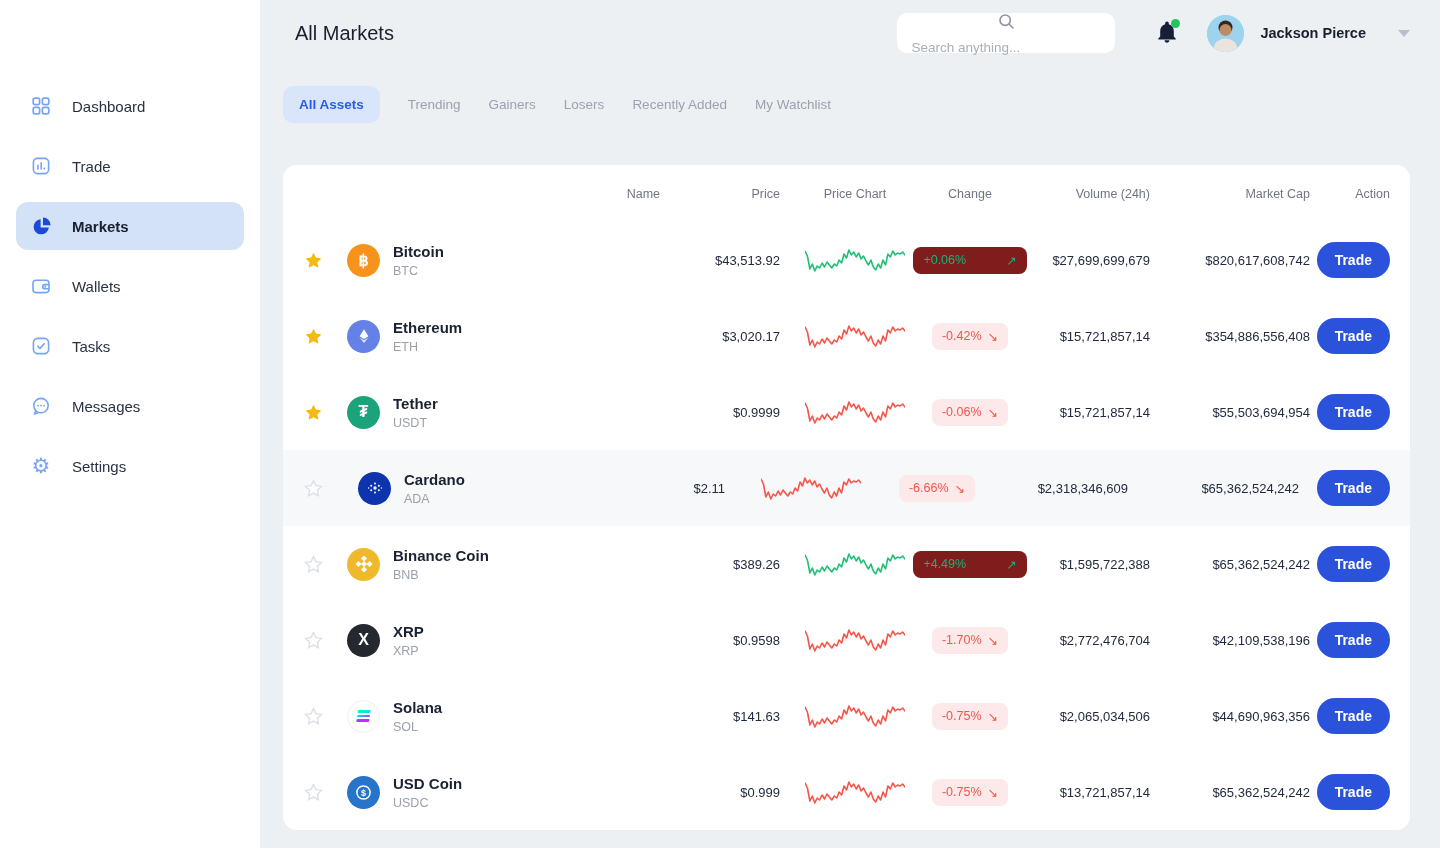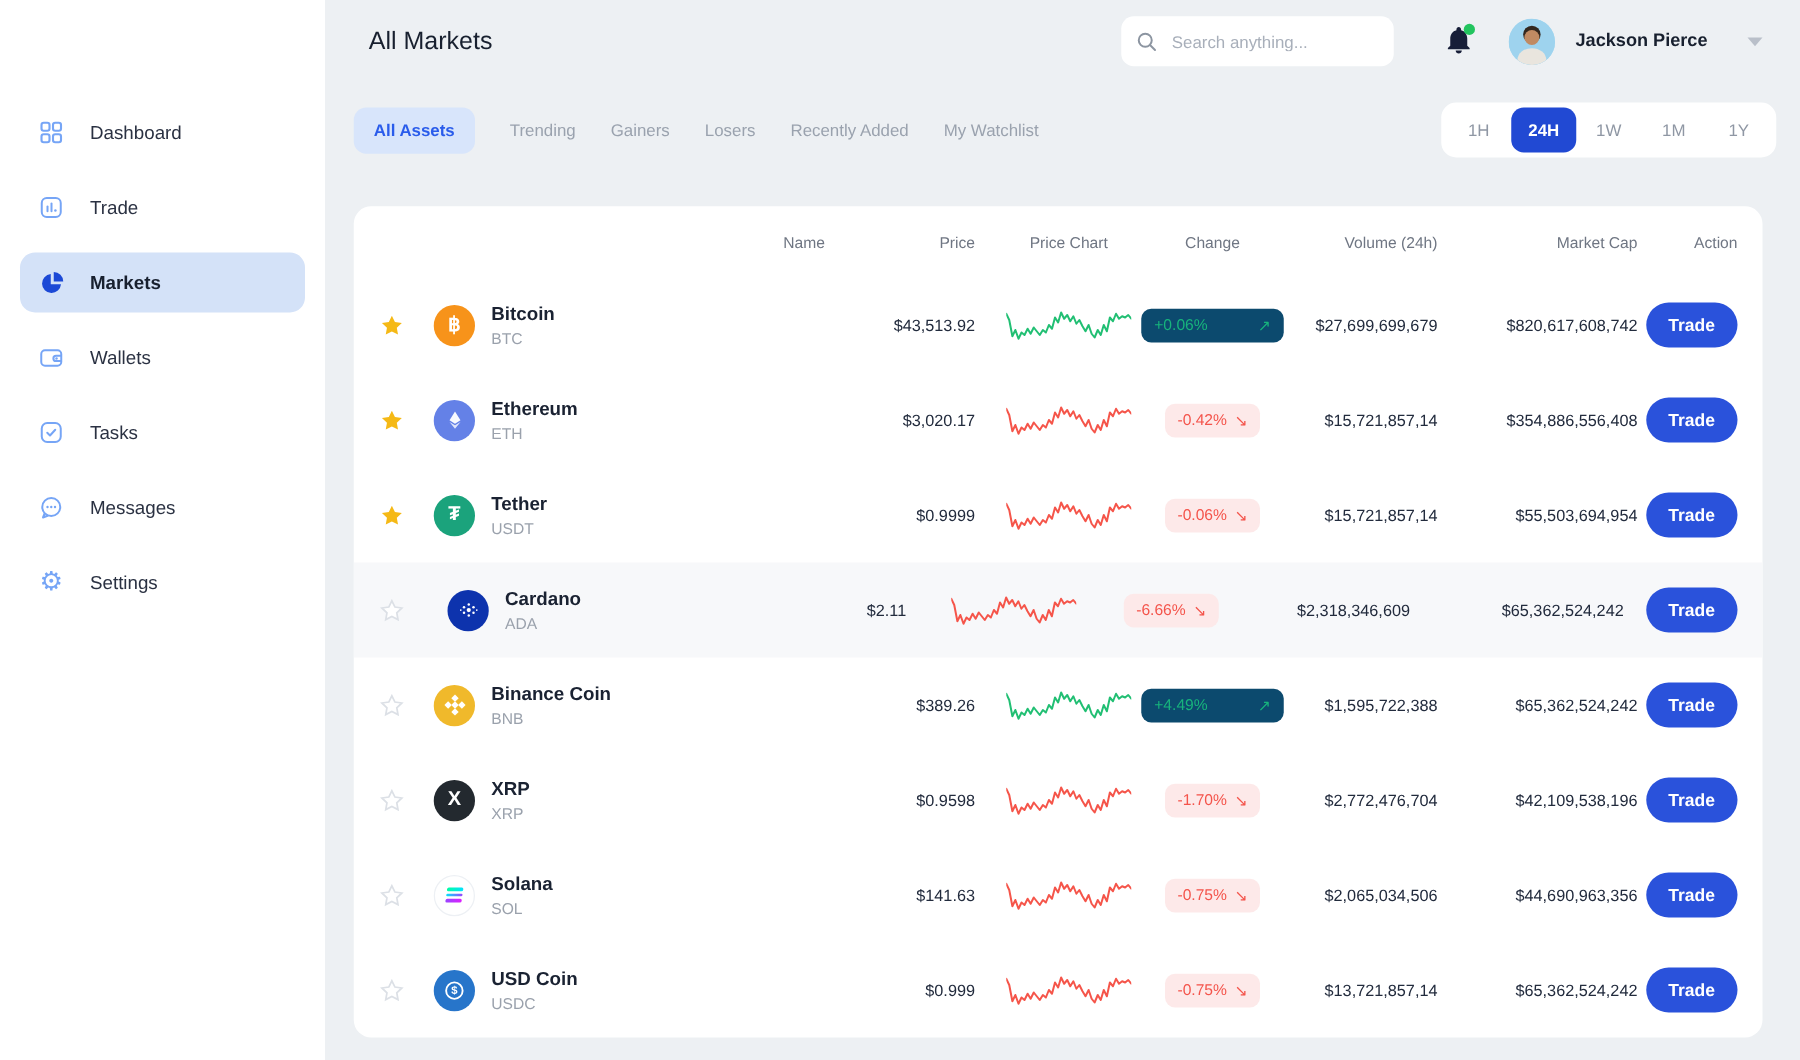--- a/index.html
+++ b/index.html
@@ -17,21 +17,21 @@
     font-size:15px; color:#2A3142; cursor:pointer; font-weight:500;
   }
   .side-item.active { background:#D4E2F8; color:#18202F; font-weight:600; }
   .side-icon { width:22px; height:22px; display:flex; align-items:center; justify-content:center; }
   
   .main { flex:1; display:flex; flex-direction:column; }
   .topbar { display:flex; align-items:center; height:66px; padding:0 30px 0 23px; }
   .page-title { font-size:20px; font-weight:400; color:#18202F;margin-left:12px; }
   .search-box {
     margin-left:auto; width:218px; height:40px; background:#fff; border-radius:10px;
-    display:flex; align-items:center; gap:9px; padding:0 12px;
+    display:flex; align-items:center; gap:9px; padding:0 12px;flex-direction:column;
   }
   .search-box input { border:none; outline:none; background:transparent; width:100%; font-size:13.5px; color:#333; font-family:inherit; }
   .search-box input::placeholder { color:#A8AFBA; }
   .bell-wrap { margin-left:40px; position:relative; width:26px; height:26px; cursor:pointer; }
   .bell-dot { position:absolute; top:-1px; right:1px; width:9px; height:9px; border-radius:50%; background:#22C45E; }
   .avatar { margin-left:26px; width:37px; height:37px; border-radius:50%; overflow:hidden; background:#A8DAF1; flex-shrink:0; cursor:pointer; }
   .user-name { margin-left:16px; font-size:14.5px; font-weight:700; color:#18202F; }
   .caret { margin-left:32px; width:0; height:0; border-left:6px solid transparent; border-right:6px solid transparent; border-top:7px solid #B9BFC9; cursor:pointer; }
   
   .filter-row { display:flex; align-items:center; margin-top:16px; padding:0 19px 0 23px; height:44px; }
@@ -53,21 +53,21 @@
   .cell-star { display:flex; }
   .cell-star svg { cursor:pointer; }
   .cell-coin { display:flex; align-items:center; gap:13px; }
   .coin-icon { width:33px; height:33px; border-radius:50%; display:flex; align-items:center; justify-content:center; flex-shrink:0; color:#fff; font-weight:700; }
   .coin-name { font-size:15px; font-weight:600; color:#1A2232; }
   .coin-sym { font-size:12.5px; color:#9AA1AC; margin-top:4px; }
   .cell-price, .cell-vol, .cell-cap { text-align:right; font-size:13px; color:#222B3D; }
   .cell-chart { display:flex; justify-content:center; }
   .cell-change { display:flex; justify-content:center; }
   .badge { display:inline-flex; align-items:center; gap:6px; padding:6px 10px; border-radius:8px; font-size:12.5px; font-weight:500; white-space:nowrap; }
-  .badge.up { color:#17B47C; background:#0c4a6e;gap:40px; }
+  .badge.up { color:#17B47C; background:#7f1d1d;gap:40px; }
   .badge.down { color:#F4544B; background:#FDE9E9; }
   .cell-action { display:flex; justify-content:flex-end; }
   .trade-btn { border:none; background:#2A52DB; color:#fff; font-size:14px; font-weight:600; padding:10px 18px; border-radius:20px; cursor:pointer; font-family:inherit; }
   .solana-bars { display:flex; flex-direction:column; gap:2px; transform:skewX(-8deg); }
   .solana-bars i { display:block; width:13px; height:2.6px; border-radius:1.3px; }
 </style>
 </head>
 <body>
 
 <aside class="sidebar">
@@ -190,27 +190,20 @@
   </div>
 
   <div class="filter-row">
     <div class="tabs" id="tabs">
   <span class="tab active">All Assets</span>
   <span class="tab">Trending</span>
   <span class="tab">Gainers</span>
   <span class="tab">Losers</span>
   <span class="tab">Recently Added</span>
   <span class="tab">My Watchlist</span>
-      </div>
-    <div class="timeframes" id="timeframes">
-  <span class="tf">1H</span>
-  <span class="tf active">24H</span>
-  <span class="tf">1W</span>
-  <span class="tf">1M</span>
-  <span class="tf">1Y</span>
       </div>
   </div>
 
   <div class="card">
     <div class="thead" id="thead">
   <div class="th-name">Name</div>
   <div class="th-right">Price</div>
   <div class="th-center">Price Chart</div>
   <div class="th-center">Change</div>
   <div class="th-right">Volume (24h)</div>

